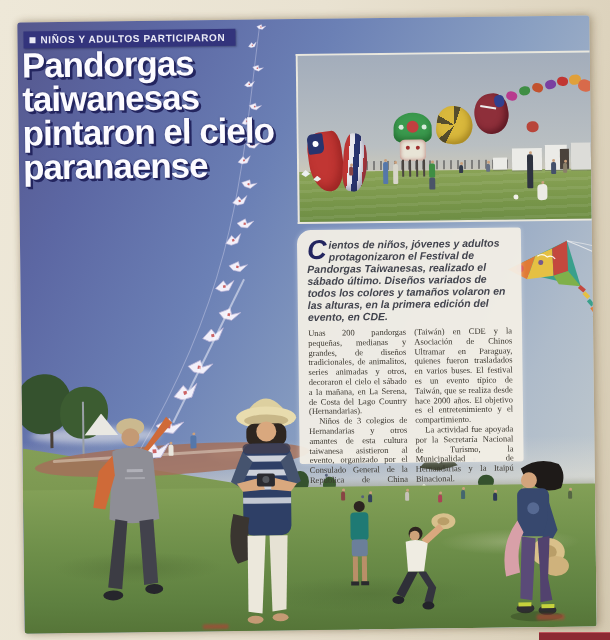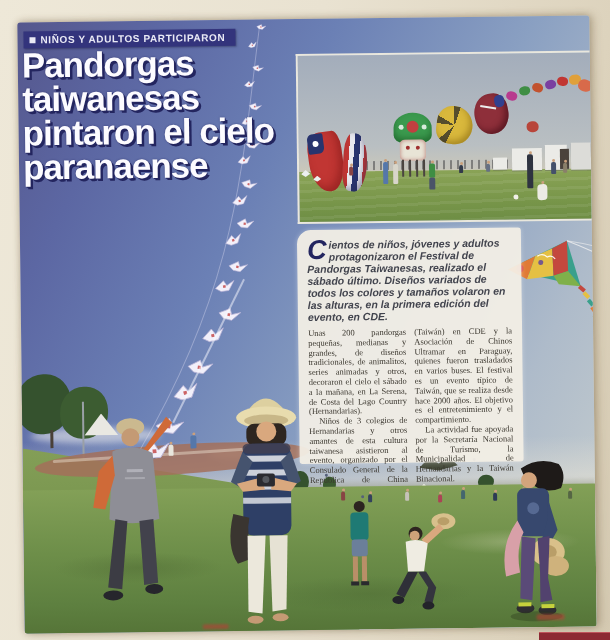--- a/index.html
+++ b/index.html
@@ -418,21 +418,21 @@
     <div>paranaense</div>
   </div>
 
   <div class="abs panel">
     <div class="lead">
       <span class="dropcap">C</span><span>ientos de niños, jóvenes y adultos protagonizaron el Festival de Pandorgas Taiwanesas, realizado el sábado último. Diseños variados de todos los colores y tamaños volaron en las alturas, en la primera edición del evento, en CDE.</span>
     </div>
     <div class="bodycols">
       <p>Unas 200 pandorgas pequeñas, medianas y grandes, de diseños tradicionales, de animalitos, series animadas y otros, decoraron el cielo el sábado a la mañana, en La Serena, de Costa del Lago Country (Hernandarias).</p>
       <p>Niños de 3 colegios de Hernandarias y otros amantes de esta cultura taiwanesa asistieron al evento, organizado por el Consulado General de la República de China (Taiwán) en CDE y la Asociación de Chinos Ultramar en Paraguay, quienes fueron trasladados en varios buses. El festival es un evento típico de Taiwán, que se realiza desde hace 2000 años. El objetivo es el entretenimiento y el compartimiento.</p>
-      <p>La actividad fue apoyada por la Secretaría Nacional de Turismo, la Municipalidad de Hernandarias y la Taiwán Binacional.</p>
+      <p>La actividad fue apoyada por la Secretaría Nacional de Turismo, la Municipalidad de Hernandarias y la Itaipú Binacional.</p>
     </div>
   </div>
 
   <div class="smudge" style="left:178px;top:604px;width:26px;height:5px;"></div>
   <div class="smudge" style="left:512px;top:598px;width:28px;height:6px;"></div>
 </div>
 
 <div class="redbar"></div>
 
 </body></html>

